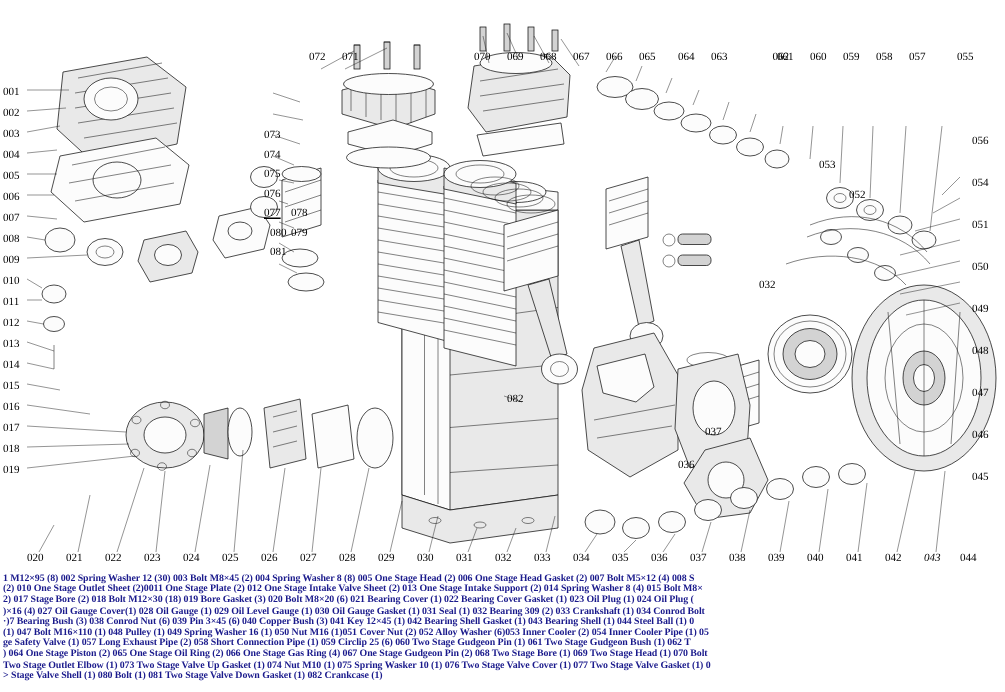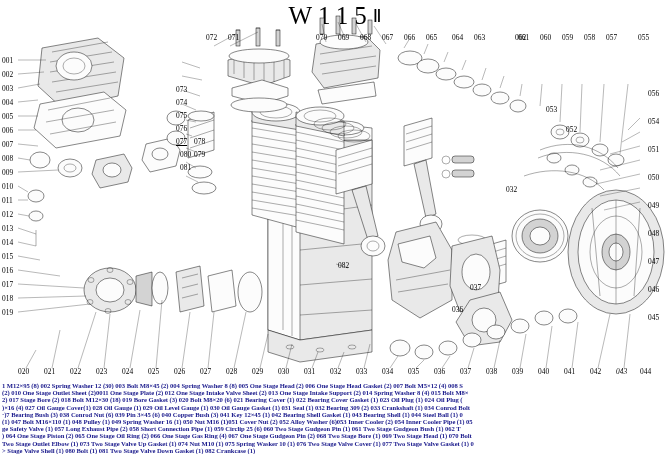--- a/index.html
+++ b/index.html
@@ -55,23 +55,20 @@
   .fillg{fill:#e9e9e9;stroke:#111;stroke-width:0.5;}
   .fillw{fill:#fcfcfc;stroke:#111;stroke-width:0.5;}
   .filld{fill:#d3d3d3;stroke:#111;stroke-width:0.5;}
   .leader{stroke:#111;stroke-width:0.3;fill:none;}
 </style>
 </head>
 <body>
 
 <div id="sheet">
 
-  <div class="title">
-    <span>W115</span><span class="sup">Ⅱ</span>
-  </div>
 
   <svg class="art" viewBox="0 0 670 461">
     <g class="ln">
 
       <path class="fillg" d="M268 205 L268 150 L300 140 L372 140 L372 330 L300 340 L268 330 Z"></path>
       <path class="fillw" d="M268 205 L268 330 L300 340 L300 215 Z"></path>
       <path class="lnt" d="M300 215 L372 205 M300 250 L372 243 M300 285 L372 279 M300 315 L372 310"></path>
       <path class="lnt" d="M283 220 L283 330 M292 218 L292 336"></path>
 
       <path class="fillg" d="M268 330 L268 352 L300 362 L372 352 L372 330 L300 340 Z"></path>

